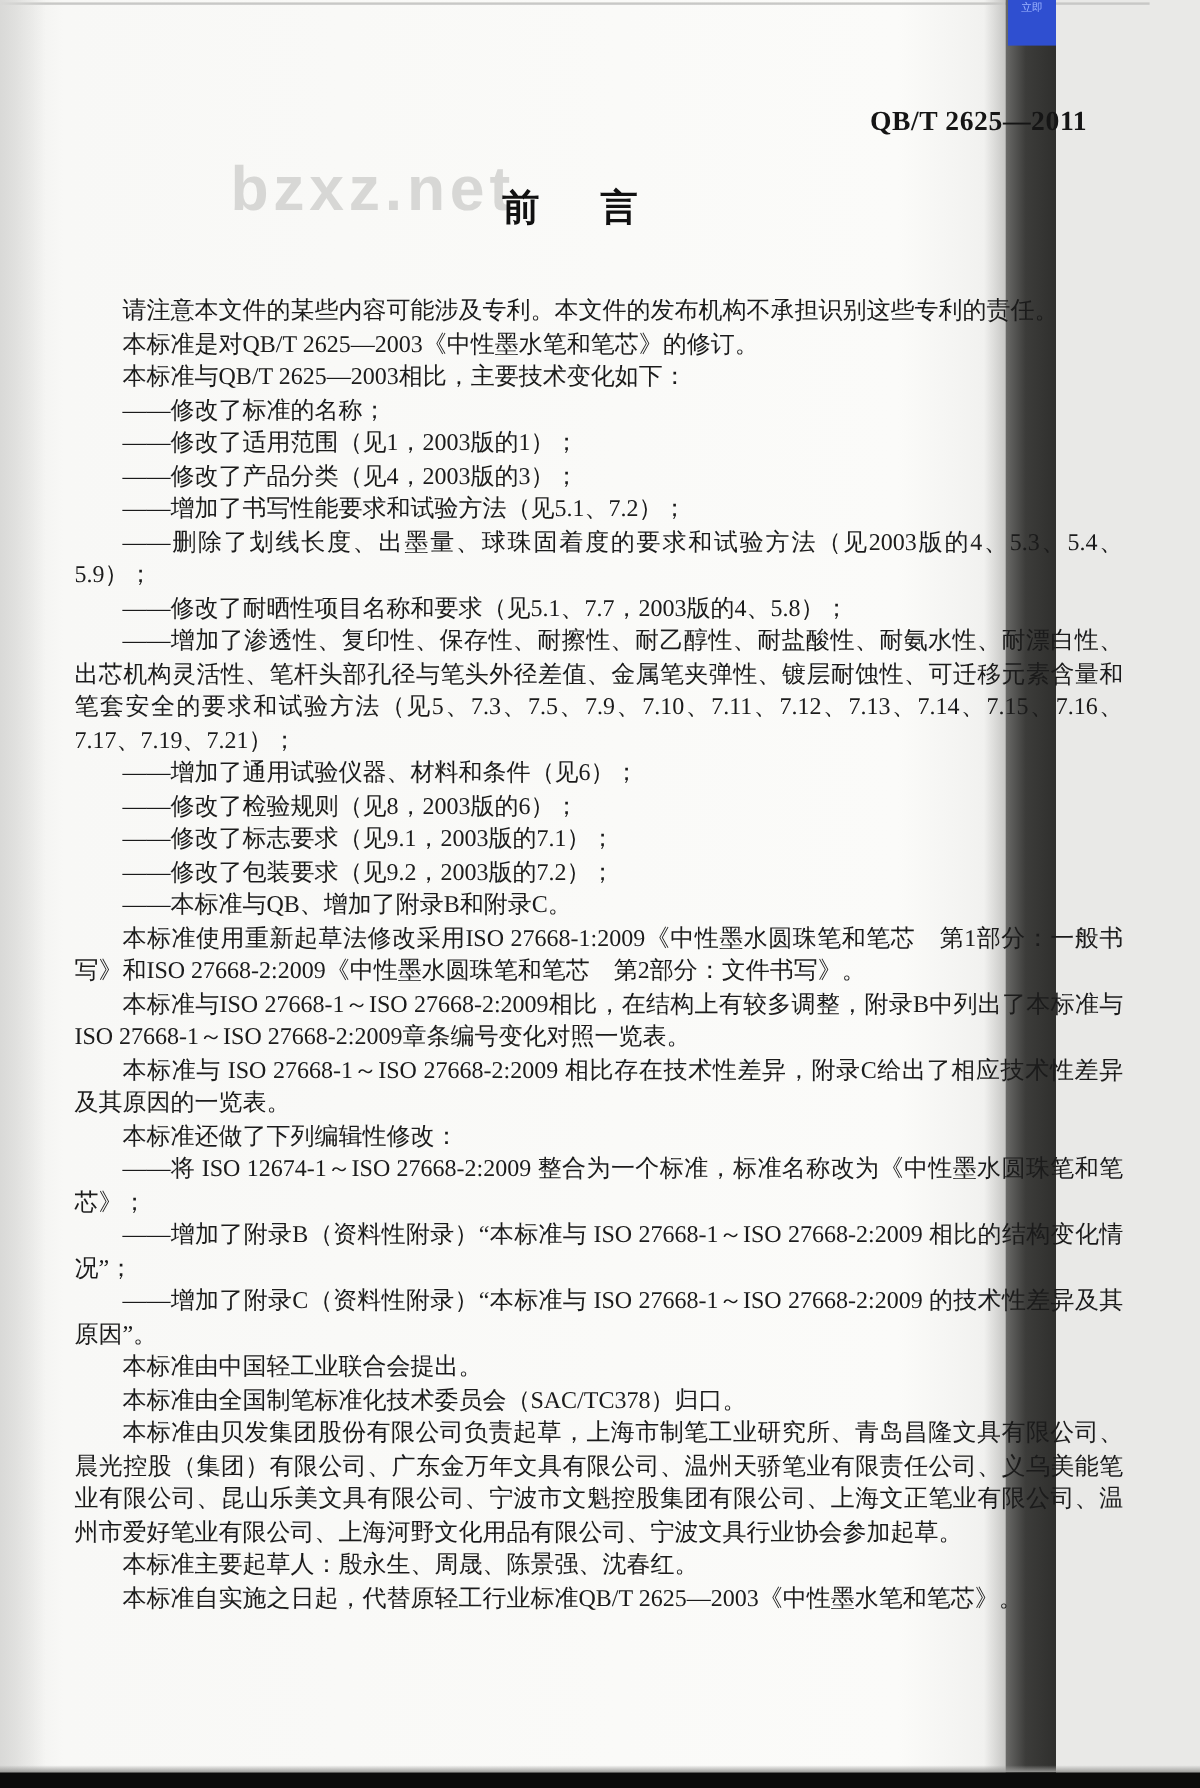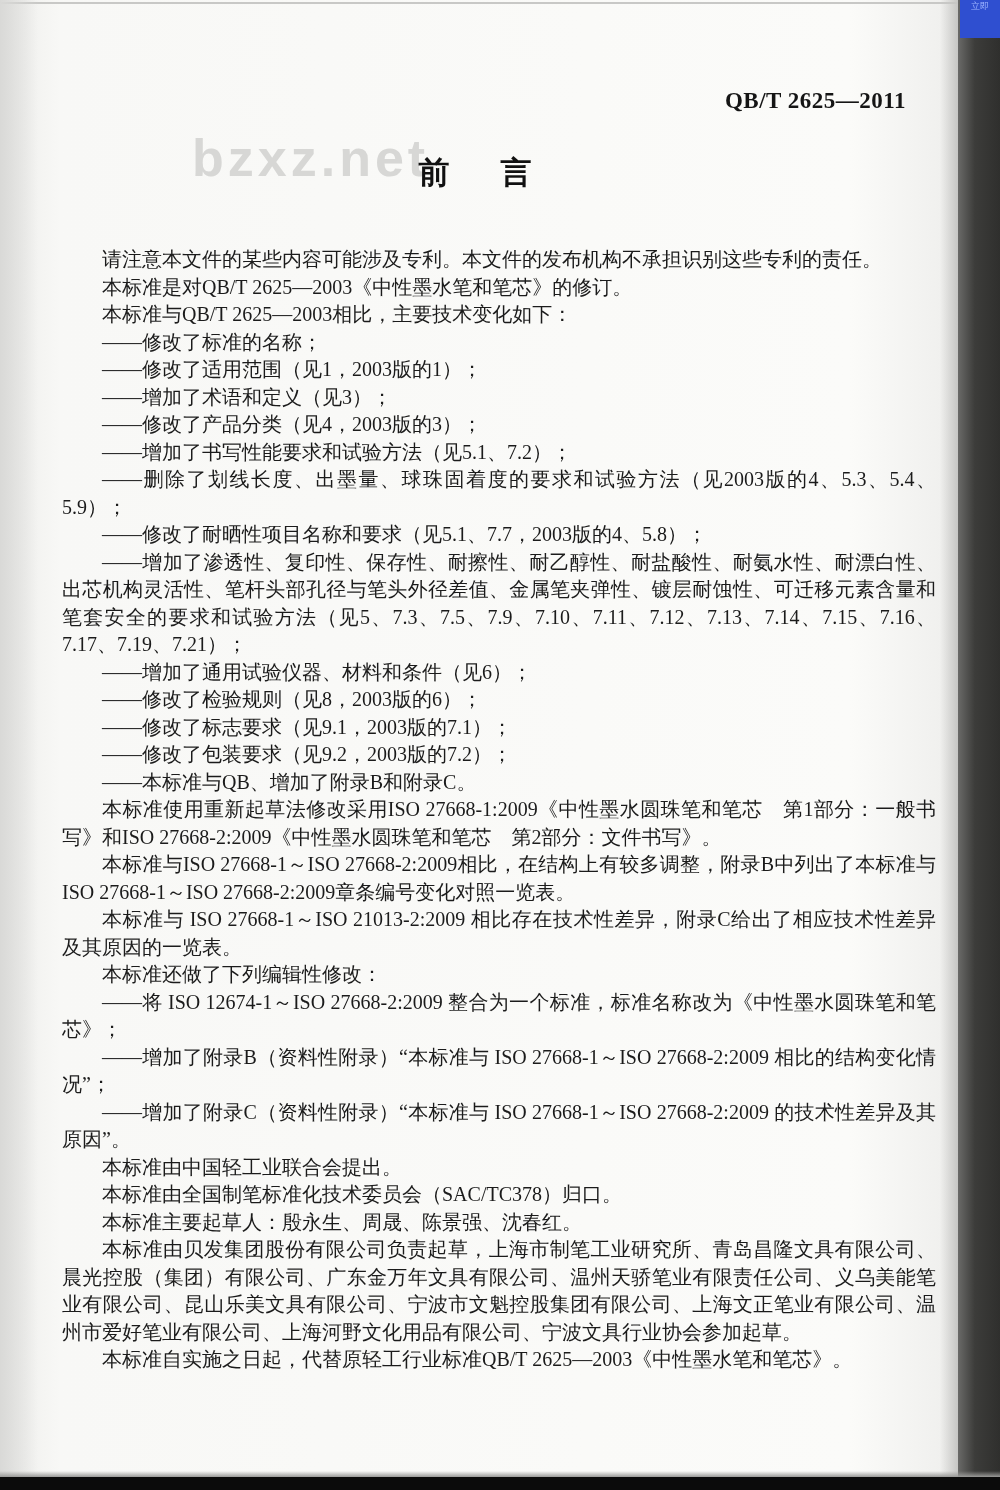--- a/index.html
+++ b/index.html
@@ -4,21 +4,21 @@
 <style>
   * { margin: 0; padding: 0; box-sizing: border-box; }
   html, body { width: 1000px; height: 1490px; }
   body {
     font-family: "Liberation Serif", "DejaVu Serif", serif;
     background: #e9e9e7;
     overflow: hidden;
   }
   .page {
     position: relative;
-    width: 1000px;
+    width: 880px;
     height: 1490px;
     background: linear-gradient(90deg, #ececea 0%, #f8f8f6 6%, #fbfbf9 85%, #efefed 95%);
   }
   .top-line {
     position: absolute; top: 2px; left: 0; width: 958px; height: 2px;
     background: #c8c8c6;
   }
   .left-edge {
     position: absolute; top: 0; left: 0; width: 38px; height: 1490px;
     background: linear-gradient(90deg, #d9d9d7 0%, rgba(233,233,231,0) 100%);
@@ -110,38 +110,37 @@
   <div class="watermark">bzxz.net</div>
 
   <h1 class="page-title">前　言</h1>
 
   <div class="doc-body">
     <p>请注意本文件的某些内容可能涉及专利。本文件的发布机构不承担识别这些专利的责任。</p>
     <p>本标准是对QB/T 2625—2003《中性墨水笔和笔芯》的修订。</p>
     <p>本标准与QB/T 2625—2003相比，主要技术变化如下：</p>
     <p>——修改了标准的名称；</p>
     <p>——修改了适用范围（见1，2003版的1）；</p>
-    <p>——增加了术语和定义（见3）；</p>
     <p>——修改了产品分类（见4，2003版的3）；</p>
     <p>——增加了书写性能要求和试验方法（见5.1、7.2）；</p>
     <p>——删除了划线长度、出墨量、球珠固着度的要求和试验方法（见2003版的4、5.3、5.4、5.9）；</p>
     <p>——修改了耐晒性项目名称和要求（见5.1、7.7，2003版的4、5.8）；</p>
     <p>——增加了渗透性、复印性、保存性、耐擦性、耐乙醇性、耐盐酸性、耐氨水性、耐漂白性、出芯机构灵活性、笔杆头部孔径与笔头外径差值、金属笔夹弹性、镀层耐蚀性、可迁移元素含量和笔套安全的要求和试验方法（见5、7.3、7.5、7.9、7.10、7.11、7.12、7.13、7.14、7.15、7.16、7.17、7.19、7.21）；</p>
     <p>——增加了通用试验仪器、材料和条件（见6）；</p>
     <p>——修改了检验规则（见8，2003版的6）；</p>
     <p>——修改了标志要求（见9.1，2003版的7.1）；</p>
     <p>——修改了包装要求（见9.2，2003版的7.2）；</p>
     <p>——本标准与QB、增加了附录B和附录C。</p>
     <p>本标准使用重新起草法修改采用ISO 27668-1:2009《中性墨水圆珠笔和笔芯　第1部分：一般书写》和ISO 27668-2:2009《中性墨水圆珠笔和笔芯　第2部分：文件书写》。</p>
     <p>本标准与ISO 27668-1～ISO 27668-2:2009相比，在结构上有较多调整，附录B中列出了本标准与ISO 27668-1～ISO 27668-2:2009章条编号变化对照一览表。</p>
-    <p>本标准与 ISO 27668-1～ISO 21013-2:2009 相比存在技术性差异，附录C给出了相应技术性差异及其原因的一览表。</p>
+    <p>本标准与 ISO 27668-1～ISO 27668-2:2009 相比存在技术性差异，附录C给出了相应技术性差异及其原因的一览表。</p>
     <p>本标准还做了下列编辑性修改：</p>
     <p>——将 ISO 12674-1～ISO 27668-2:2009 整合为一个标准，标准名称改为《中性墨水圆珠笔和笔芯》；</p>
     <p>——增加了附录B（资料性附录）“本标准与 ISO 27668-1～ISO 27668-2:2009 相比的结构变化情况”；</p>
     <p>——增加了附录C（资料性附录）“本标准与 ISO 27668-1～ISO 27668-2:2009 的技术性差异及其原因”。</p>
     <p class="gap-before">本标准由中国轻工业联合会提出。</p>
     <p>本标准由全国制笔标准化技术委员会（SAC/TC378）归口。</p>
+    <p>本标准由贝发集团股份有限公司负责起草，上海市制笔工业研究所、青岛昌隆文具有限公司、晨光控股（集团）有限公司、广东金万年文具有限公司、温州天骄笔业有限责任公司、义乌美能笔业有限公司、昆山乐美文具有限公司、宁波市文魁控股集团有限公司、上海文正笔业有限公司、温州市爱好笔业有限公司、上海河野文化用品有限公司、宁波文具行业协会参加起草。</p>
     <p>本标准主要起草人：殷永生、周晟、陈景强、沈春红。</p>
-    <p>本标准由贝发集团股份有限公司负责起草，上海市制笔工业研究所、青岛昌隆文具有限公司、晨光控股（集团）有限公司、广东金万年文具有限公司、温州天骄笔业有限责任公司、义乌美能笔业有限公司、昆山乐美文具有限公司、宁波市文魁控股集团有限公司、上海文正笔业有限公司、温州市爱好笔业有限公司、上海河野文化用品有限公司、宁波文具行业协会参加起草。</p>
     <p>本标准自实施之日起，代替原轻工行业标准QB/T 2625—2003《中性墨水笔和笔芯》。</p>
   </div>
 
 </div>
 
 </body></html>

